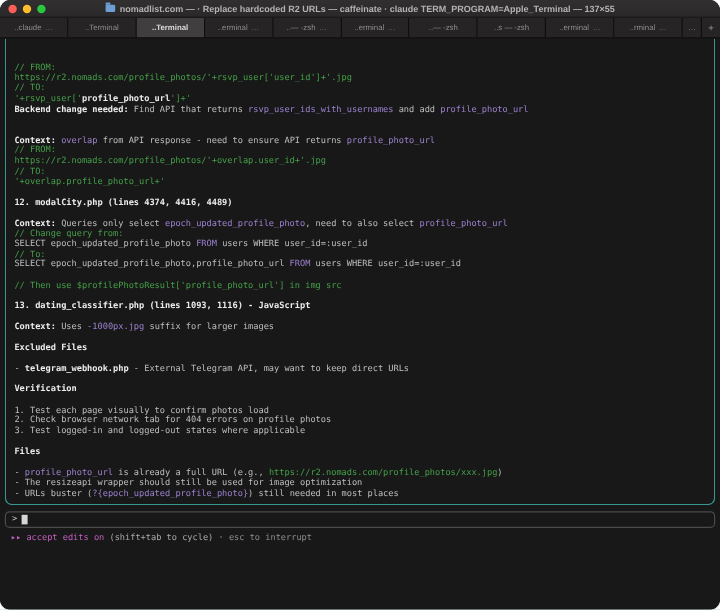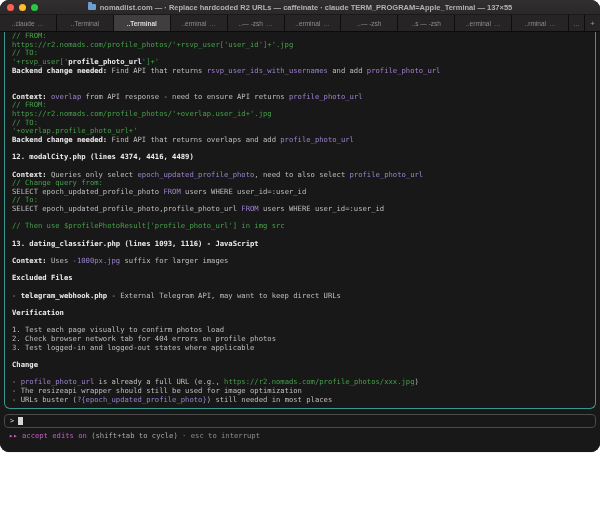--- a/index.html
+++ b/index.html
@@ -1,19 +1,19 @@
 <!DOCTYPE html>
 <html><head>
 <meta charset="utf-8">
 <style>
   * { margin:0; padding:0; box-sizing:border-box; }
   html,body { background:#ffffff; }
   body { width:600px; height:508px; font-family:"Liberation Sans", sans-serif; }
 
-  .window { width:600px; height:452px; border-radius:9px; overflow:hidden;
+  .window { width:600px; height:508px; border-radius:9px; overflow:hidden;
             background:#181818; box-shadow:0 0 1px rgba(0,0,0,.6); display:flex; flex-direction:column; }
 
   
   .titlebar { height:15px; flex:0 0 15px; background:linear-gradient(#312f2f,#2a2828);
               position:relative; display:flex; align-items:center; justify-content:center;
               border-bottom:1px solid #1a1a1a; }
   .lights { position:absolute; left:7px; top:4px; display:flex; gap:5px; }
   .light { width:7px; height:7px; border-radius:50%; }
   .light.red { background:#ff5f57; } .light.yellow { background:#febc2e; } .light.green { background:#28c840; }
   .titletext { font-size:7.5px; font-weight:bold; color:#b4b2b2; white-space:nowrap;
@@ -32,21 +32,21 @@
   .tab-overflow { flex:0 0 16px; display:flex; align-items:center; justify-content:center;
                   border-right:1px solid #0e0e0e; background:#262424; color:#8f8d8d; font-size:6.5px; }
   .tab-plus { flex:0 0 15px; display:flex; align-items:center; justify-content:center;
               background:#262424; color:#9a9898; font-size:8px; }
 
   
   .term { flex:1 1 auto; background:#181818; font-family:"DejaVu Sans Mono", monospace;
           font-size:7.2px; line-height:8.65px; color:#bfbfbf; overflow:hidden; position:relative; }
 
   .claude-box { margin:0 4px 0 4px; border:1.5px solid #37988f; border-top:none;
-                border-radius:0 0 6px 6px; padding:0 7px 4px 7px; }
+                border-radius:0 0 6px 6px; padding:20px 7px 4px 7px; }
   .tline { white-space:pre; }
 
   .seg-w { color:#bfbfbf; }
   .seg-b { color:#ececec; font-weight:bold; }
   .seg-g { color:#45a049; }
   .seg-p { color:#9c82cf; }
   .seg-m { color:#c45fc0; }
   .seg-d1 { color:#a9a9a9; }
   .seg-d2 { color:#8d8d8d;margin-top:40px; }
 
@@ -127,21 +127,20 @@
           <div class="tline"><span class="seg-g">// TO:</span></div>
           <div class="tline"><span class="seg-g">'+rsvp_user['</span><span class="seg-b">profile_photo_url</span><span class="seg-g">']+'</span></div>
           <div class="tline"><span class="seg-b">Backend change needed:</span><span class="seg-w"> Find API that returns </span><span class="seg-p">rsvp_user_ids_with_usernames</span><span class="seg-w"> and add </span><span class="seg-p">profile_photo_url</span></div>
           <div class="tline">&nbsp;</div>
           <div class="tline">&nbsp;</div>
           <div class="tline"><span class="seg-b">Context:</span><span class="seg-w"> </span><span class="seg-p">overlap</span><span class="seg-w"> from API response - need to ensure API returns </span><span class="seg-p">profile_photo_url</span></div>
           <div class="tline"><span class="seg-g">// FROM:</span></div>
           <div class="tline"><span class="seg-g">https://r2.nomads.com/profile_photos/'+overlap.user_id+'.jpg</span></div>
           <div class="tline"><span class="seg-g">// TO:</span></div>
           <div class="tline"><span class="seg-g">'+overlap.profile_photo_url+'</span></div>
-          <div class="tline"><span class="seg-b">Backend change needed:</span><span class="seg-w"> Find API that returns overlaps and add </span><span class="seg-p">profile_photo_url</span></div>
           <div class="tline">&nbsp;</div>
           <div class="tline"><span class="seg-b">12. modalCity.php (lines 4374, 4416, 4489)</span></div>
           <div class="tline">&nbsp;</div>
           <div class="tline"><span class="seg-b">Context:</span><span class="seg-w"> Queries only select </span><span class="seg-p">epoch_updated_profile_photo</span><span class="seg-w">, need to also select </span><span class="seg-p">profile_photo_url</span></div>
           <div class="tline"><span class="seg-g">// Change query from:</span></div>
           <div class="tline"><span class="seg-w">SELECT epoch_updated_profile_photo </span><span class="seg-p">FROM</span><span class="seg-w"> users WHERE user_id=:user_id</span></div>
           <div class="tline"><span class="seg-g">// To:</span></div>
           <div class="tline"><span class="seg-w">SELECT epoch_updated_profile_photo,profile_photo_url </span><span class="seg-p">FROM</span><span class="seg-w"> users WHERE user_id=:user_id</span></div>
           <div class="tline">&nbsp;</div>
           <div class="tline"><span class="seg-g">// Then use $profilePhotoResult['profile_photo_url'] in img src</span></div>
@@ -153,21 +152,21 @@
           <div class="tline"><span class="seg-b">Excluded Files</span></div>
           <div class="tline">&nbsp;</div>
           <div class="tline"><span class="seg-w">- </span><span class="seg-b">telegram_webhook.php</span><span class="seg-w"> - External Telegram API, may want to keep direct URLs</span></div>
           <div class="tline">&nbsp;</div>
           <div class="tline"><span class="seg-b">Verification</span></div>
           <div class="tline">&nbsp;</div>
           <div class="tline"><span class="seg-w">1. Test each page visually to confirm photos load</span></div>
           <div class="tline"><span class="seg-w">2. Check browser network tab for 404 errors on profile photos</span></div>
           <div class="tline"><span class="seg-w">3. Test logged-in and logged-out states where applicable</span></div>
           <div class="tline">&nbsp;</div>
-          <div class="tline"><span class="seg-b">Change</span></div>
+          <div class="tline"><span class="seg-b">Files</span></div>
           <div class="tline">&nbsp;</div>
           <div class="tline"><span class="seg-w">- </span><span class="seg-p">profile_photo_url</span><span class="seg-w"> is already a full URL (e.g., </span><span class="seg-g">https://r2.nomads.com/profile_photos/xxx.jpg</span><span class="seg-w">)</span></div>
           <div class="tline"><span class="seg-w">- The resizeapi wrapper should still be used for image optimization</span></div>
           <div class="tline"><span class="seg-w">- URLs buster (</span><span class="seg-p">?{epoch_updated_profile_photo}</span><span class="seg-w">) still needed in most places</span></div>
         </div>
     </div>
 
 
     <div class="input-box">
       <span class="prompt">&gt;</span>

